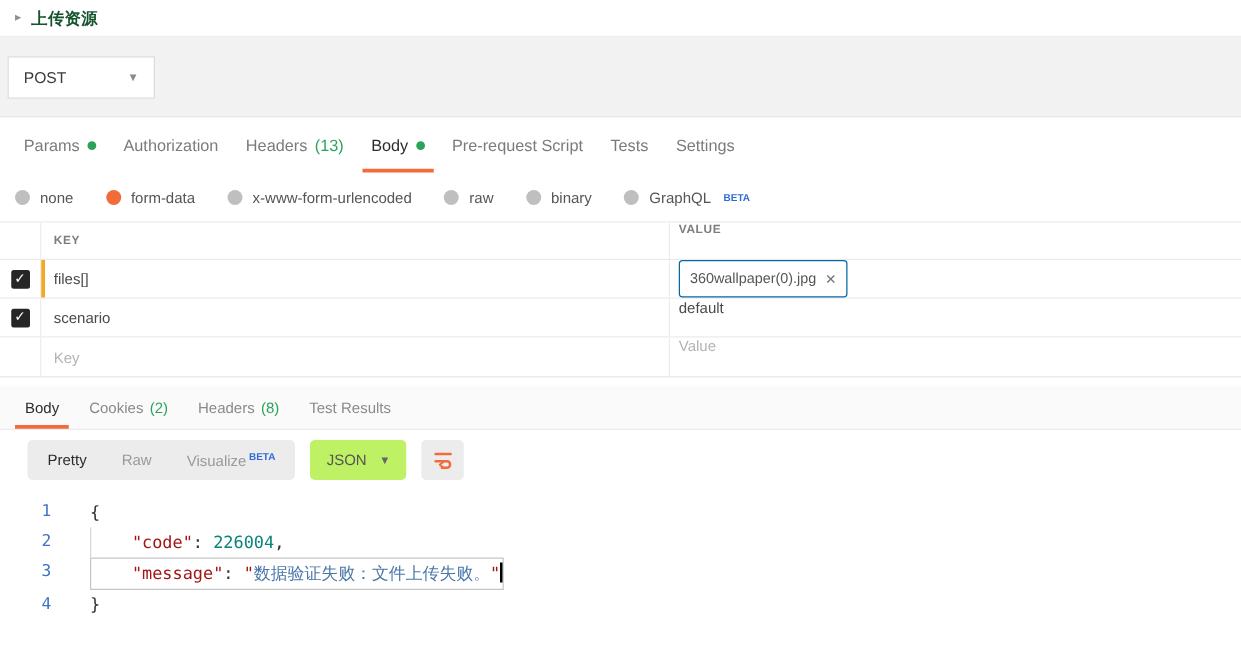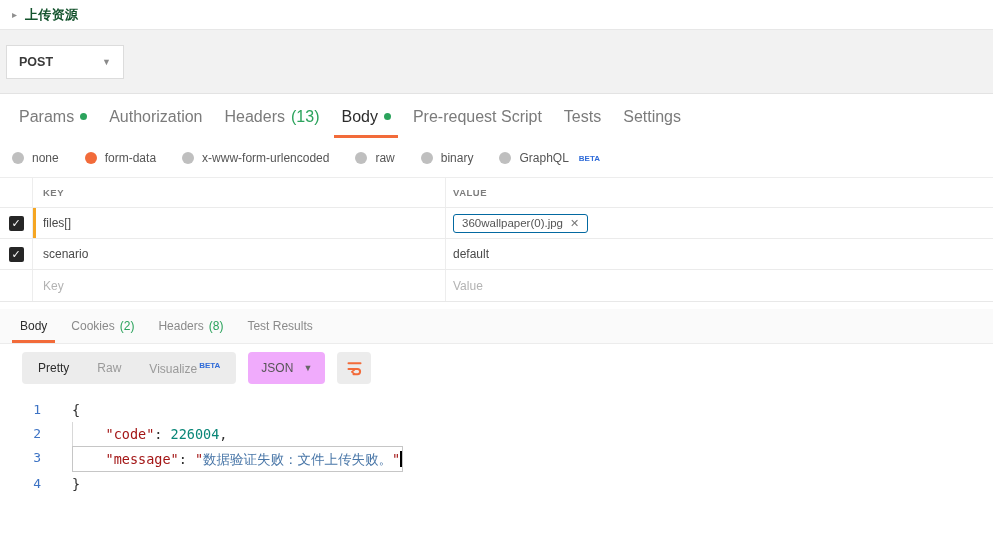--- a/index.html
+++ b/index.html
@@ -16,29 +16,29 @@
   .req-header{height:30px;display:flex;align-items:center;padding-left:12px;
     border-bottom:1px solid #e7e7e7;background:#fff;}
   .collapse-arrow{color:#8f8f8f;font-size:10px;margin-right:8px;}
   .req-title{font-size:13px;font-weight:700;color:#14532d;letter-spacing:.3px;}
 
   
   .url-row{height:64px;background:#f2f2f2;display:flex;align-items:center;
     padding:0 0 0 6px;border-bottom:1px solid #e3e3e3;}
   .method-select{width:118px;height:20px;background:#fff;border:1px solid #dcdcdc;
     display:flex;align-items:center;justify-content:space-between;
-    padding:16px 12px;font-size:12.5px;color:#3a3a3a;cursor:pointer;font-weight:bold;}
+    padding:16px 12px;font-size:12.5px;color:#3a3a3a;cursor:pointer;}
   .method-caret{color:#8a8a8a;font-size:9px;}
   .url-input{flex:1;height:33px;background:#fafafa;border:1px solid #dcdcdc;
     border-left:none;border-right:none;padding:0 10px;font-size:12.3px;color:#666;
     font-family:"Liberation Sans","DejaVu Sans",sans-serif;outline:none;}
 
   
   .req-tabs{height:45px;display:flex;align-items:stretch;padding-left:8px;background:#fff;}
-  .rtab{display:flex;align-items:center;gap:6px;padding:0 11px;font-size:16px;
+  .rtab{display:flex;align-items:center;gap:6px;padding:0 11px;font-size:13px;
     color:#7b7b7b;cursor:pointer;position:relative;}
   .rtab.active{color:#2c2c2c;}
   .rtab.active::after{content:"";position:absolute;left:4px;right:4px;bottom:1px;
     height:3px;background:var(--accent);}
   .gdot{width:7px;height:7px;border-radius:50%;background:var(--green);display:inline-block;}
   .tab-count{color:var(--green);}
 
   
   .mode-row{height:38px;display:flex;align-items:center;gap:26px;padding-left:12px;background:#fff;}
   .mode{display:flex;align-items:center;gap:8px;font-size:12px;color:#555;cursor:pointer;}
@@ -47,21 +47,21 @@
   .beta-sup{color:var(--beta);font-size:8px;font-weight:700;vertical-align:super;margin-left:2px;}
 
   
   .form-table{border-top:1px solid #ededed;border-bottom:1px solid #e8e8e8;background:#fff;}
   .trow{display:flex;height:31px;border-bottom:1px solid #ebebeb;align-items:stretch;}
   .trow.head{height:30px;}
   .trow:last-child{border-bottom:none;}
   .c-check{width:32px;display:flex;align-items:center;justify-content:center;}
   .c-key{flex:1;border-left:1px solid #ededed;display:flex;align-items:center;
     padding-left:10px;font-size:12px;color:#4a4a4a;position:relative;}
-  .c-val{width:548px;border-left:1px solid #ededed;display:flex;align-items:center;
+  .c-val{width:458px;border-left:1px solid #ededed;display:flex;
     padding-left:7px;font-size:12px;color:#4a4a4a;}
   .hdr-label{font-size:9.5px;font-weight:700;color:#7d7d7d;letter-spacing:.5px;}
   .checkbox{width:15px;height:15px;background:#262626;border-radius:2px;color:#fff;
     font-size:11px;line-height:15px;text-align:center;cursor:pointer;}
   .warn-bar{position:absolute;left:0;top:0;width:3px;height:100%;background:var(--amber);}
   .file-chip{display:inline-flex;align-items:center;gap:7px;border:1px solid #0369a1;
     border-radius:3px;background:#fff;padding:2px 8px;font-size:11.5px;color:#555;max-width:440px;}
   .chip-close{color:#777;font-size:11px;cursor:pointer;}
   .ph{color:#b3b3b3;}
 
@@ -72,21 +72,21 @@
     color:#8a8a8a;cursor:pointer;position:relative;}
   .resp-tab.active{color:#2c2c2c;}
   .resp-tab.active::after{content:"";position:absolute;left:4px;right:4px;bottom:0;
     height:3px;background:var(--accent);}
 
   
   .resp-toolbar{height:47px;display:flex;align-items:center;gap:12px;padding-left:22px;background:#fff;}
   .seg{display:flex;align-items:center;background:#ececec;border-radius:4px;height:32px;padding:0 2px;}
   .seg-item{padding:0 14px;font-size:12px;color:#9a9a9a;cursor:pointer;line-height:32px;}
   .seg-item.active{color:#2c2c2c;}
-  .fmt-select{display:flex;align-items:center;gap:10px;background:#f0abfc;border-radius:4px;
+  .fmt-select{display:flex;align-items:center;gap:10px;background:#bef264;border-radius:4px;
     height:32px;padding:0 13px;font-size:12px;color:#555;cursor:pointer;}
   .fmt-caret{color:#666;font-size:9px;}
   .wrap-btn{width:34px;height:32px;background:#ececec;border-radius:4px;display:flex;
     align-items:center;justify-content:center;cursor:pointer;}
 
   
   .code-area{flex:1;background:#fff;padding-top:7px;overflow:hidden;
     font-family:"DejaVu Sans Mono","Liberation Mono",monospace;font-size:13.5px;}
   .code-line{display:flex;line-height:24px;}
   .gutter{width:58px;text-align:right;padding-right:17px;color:var(--lineno);

